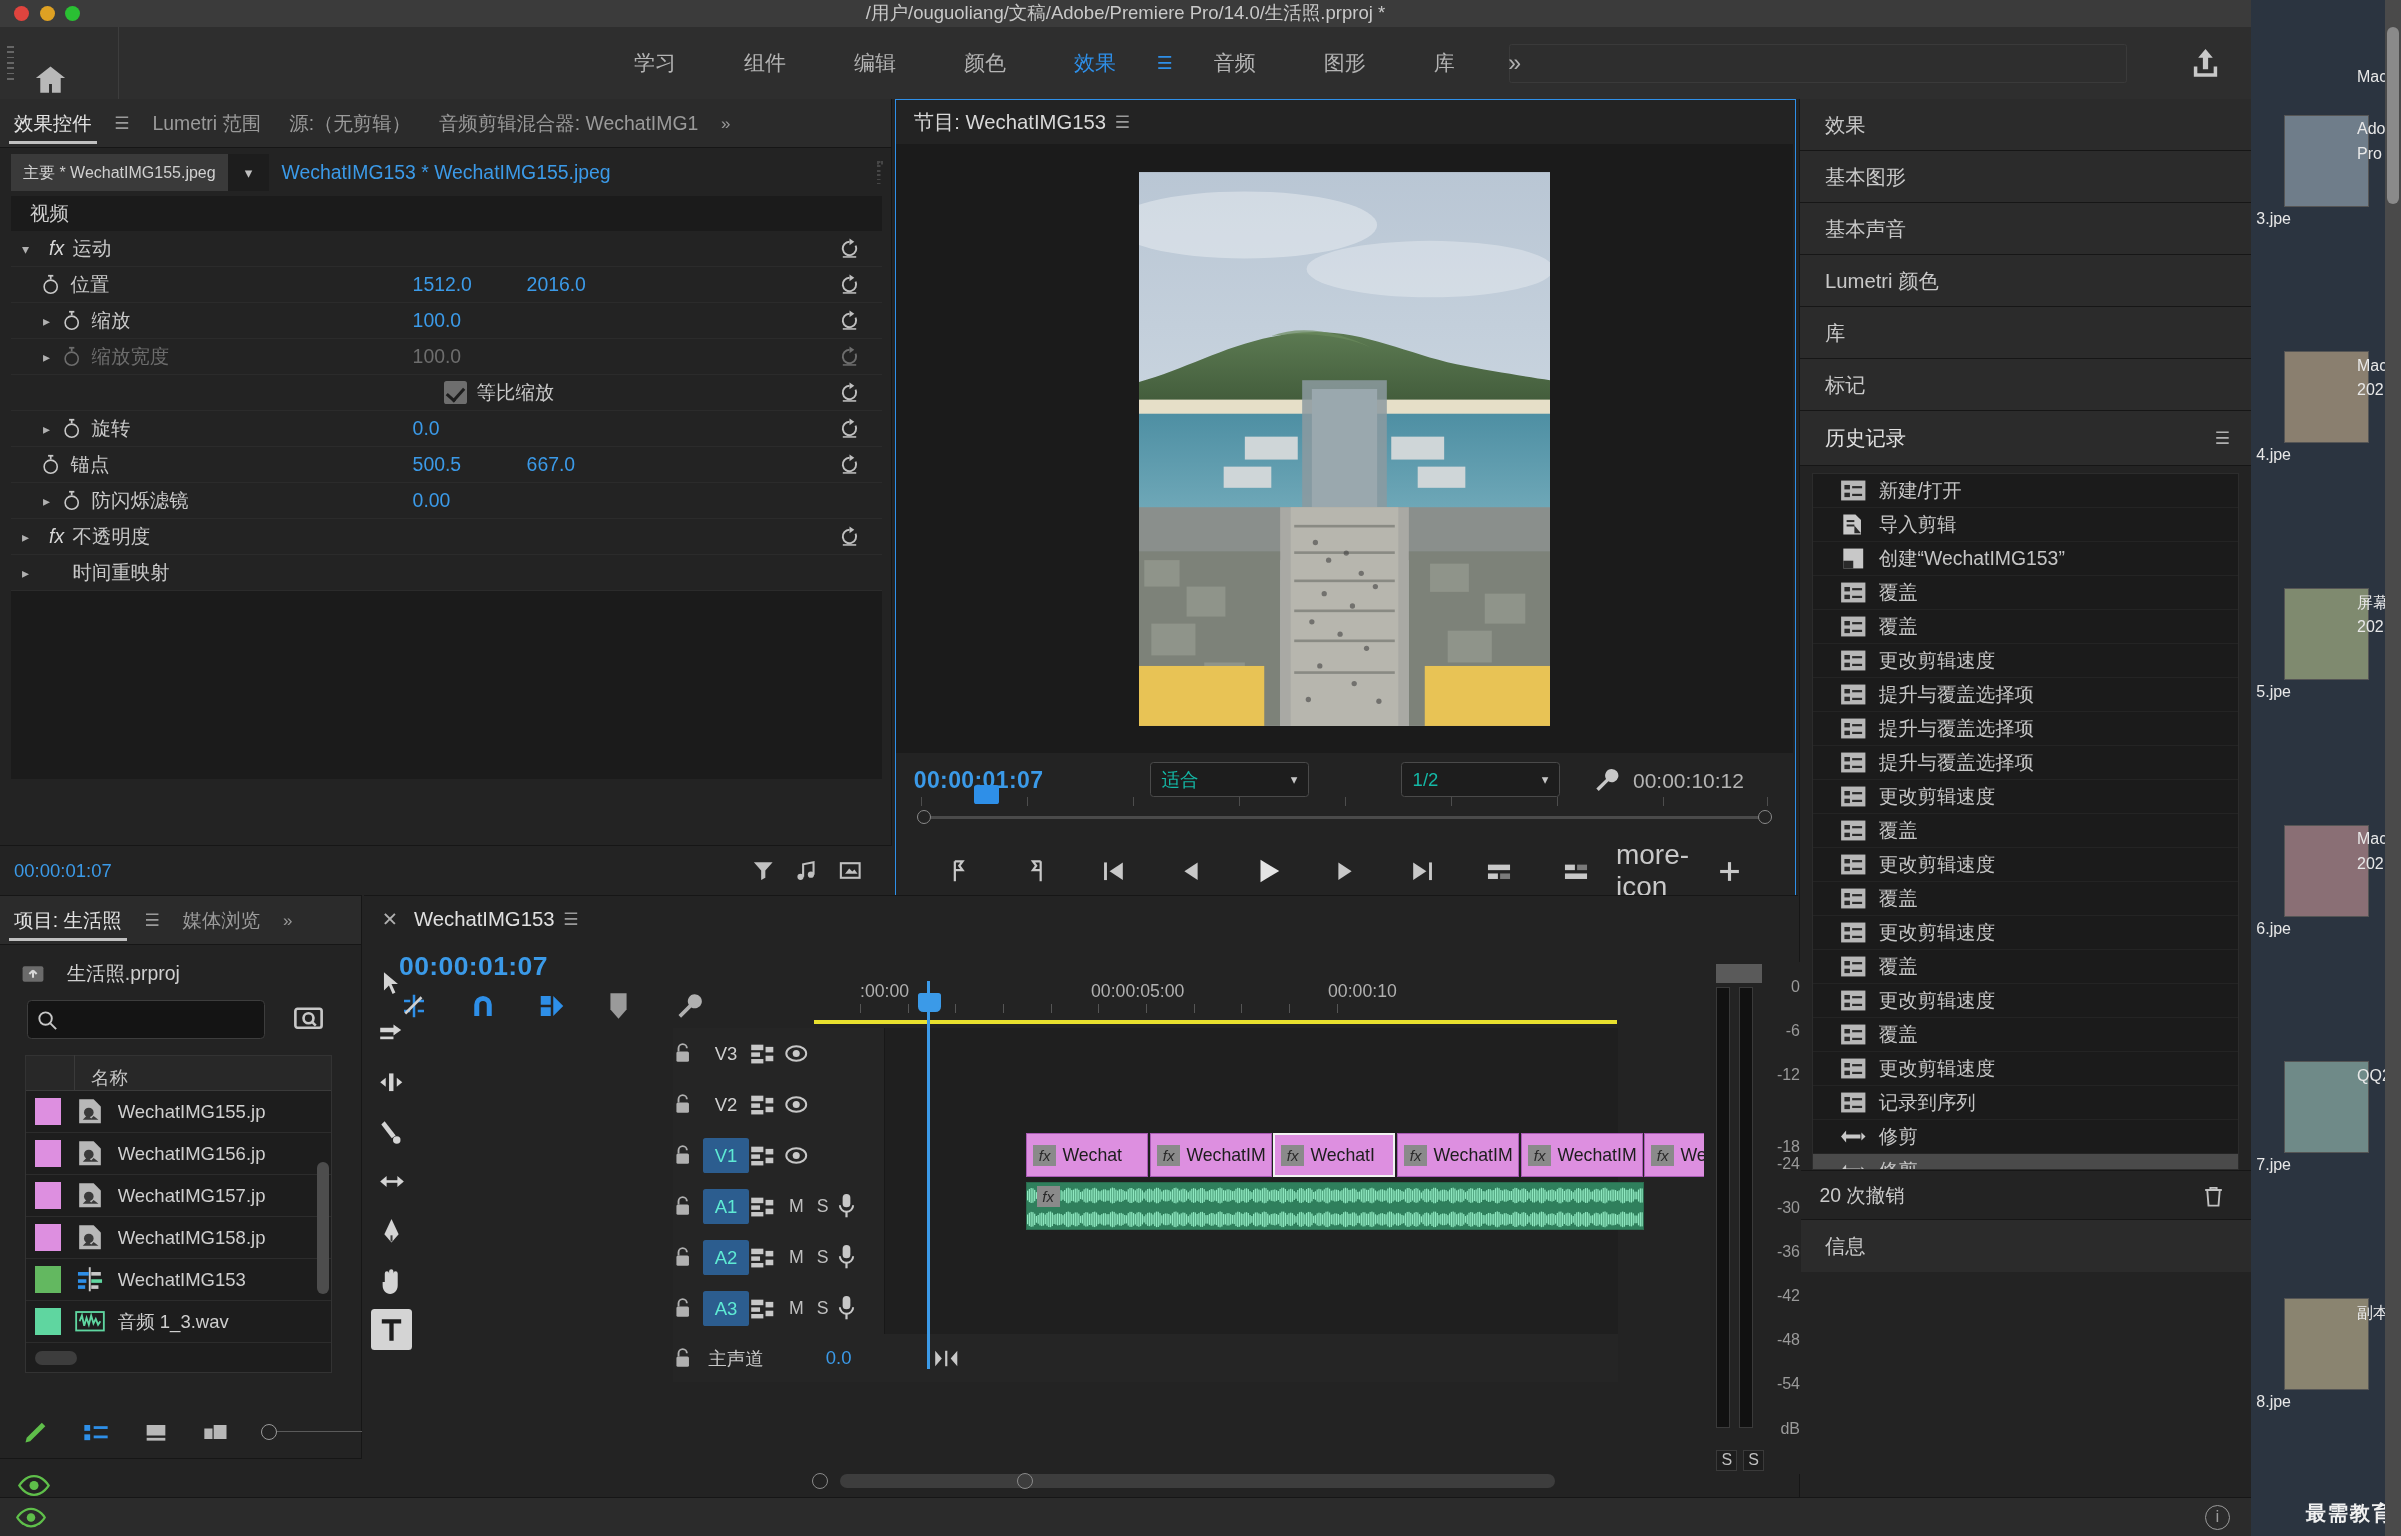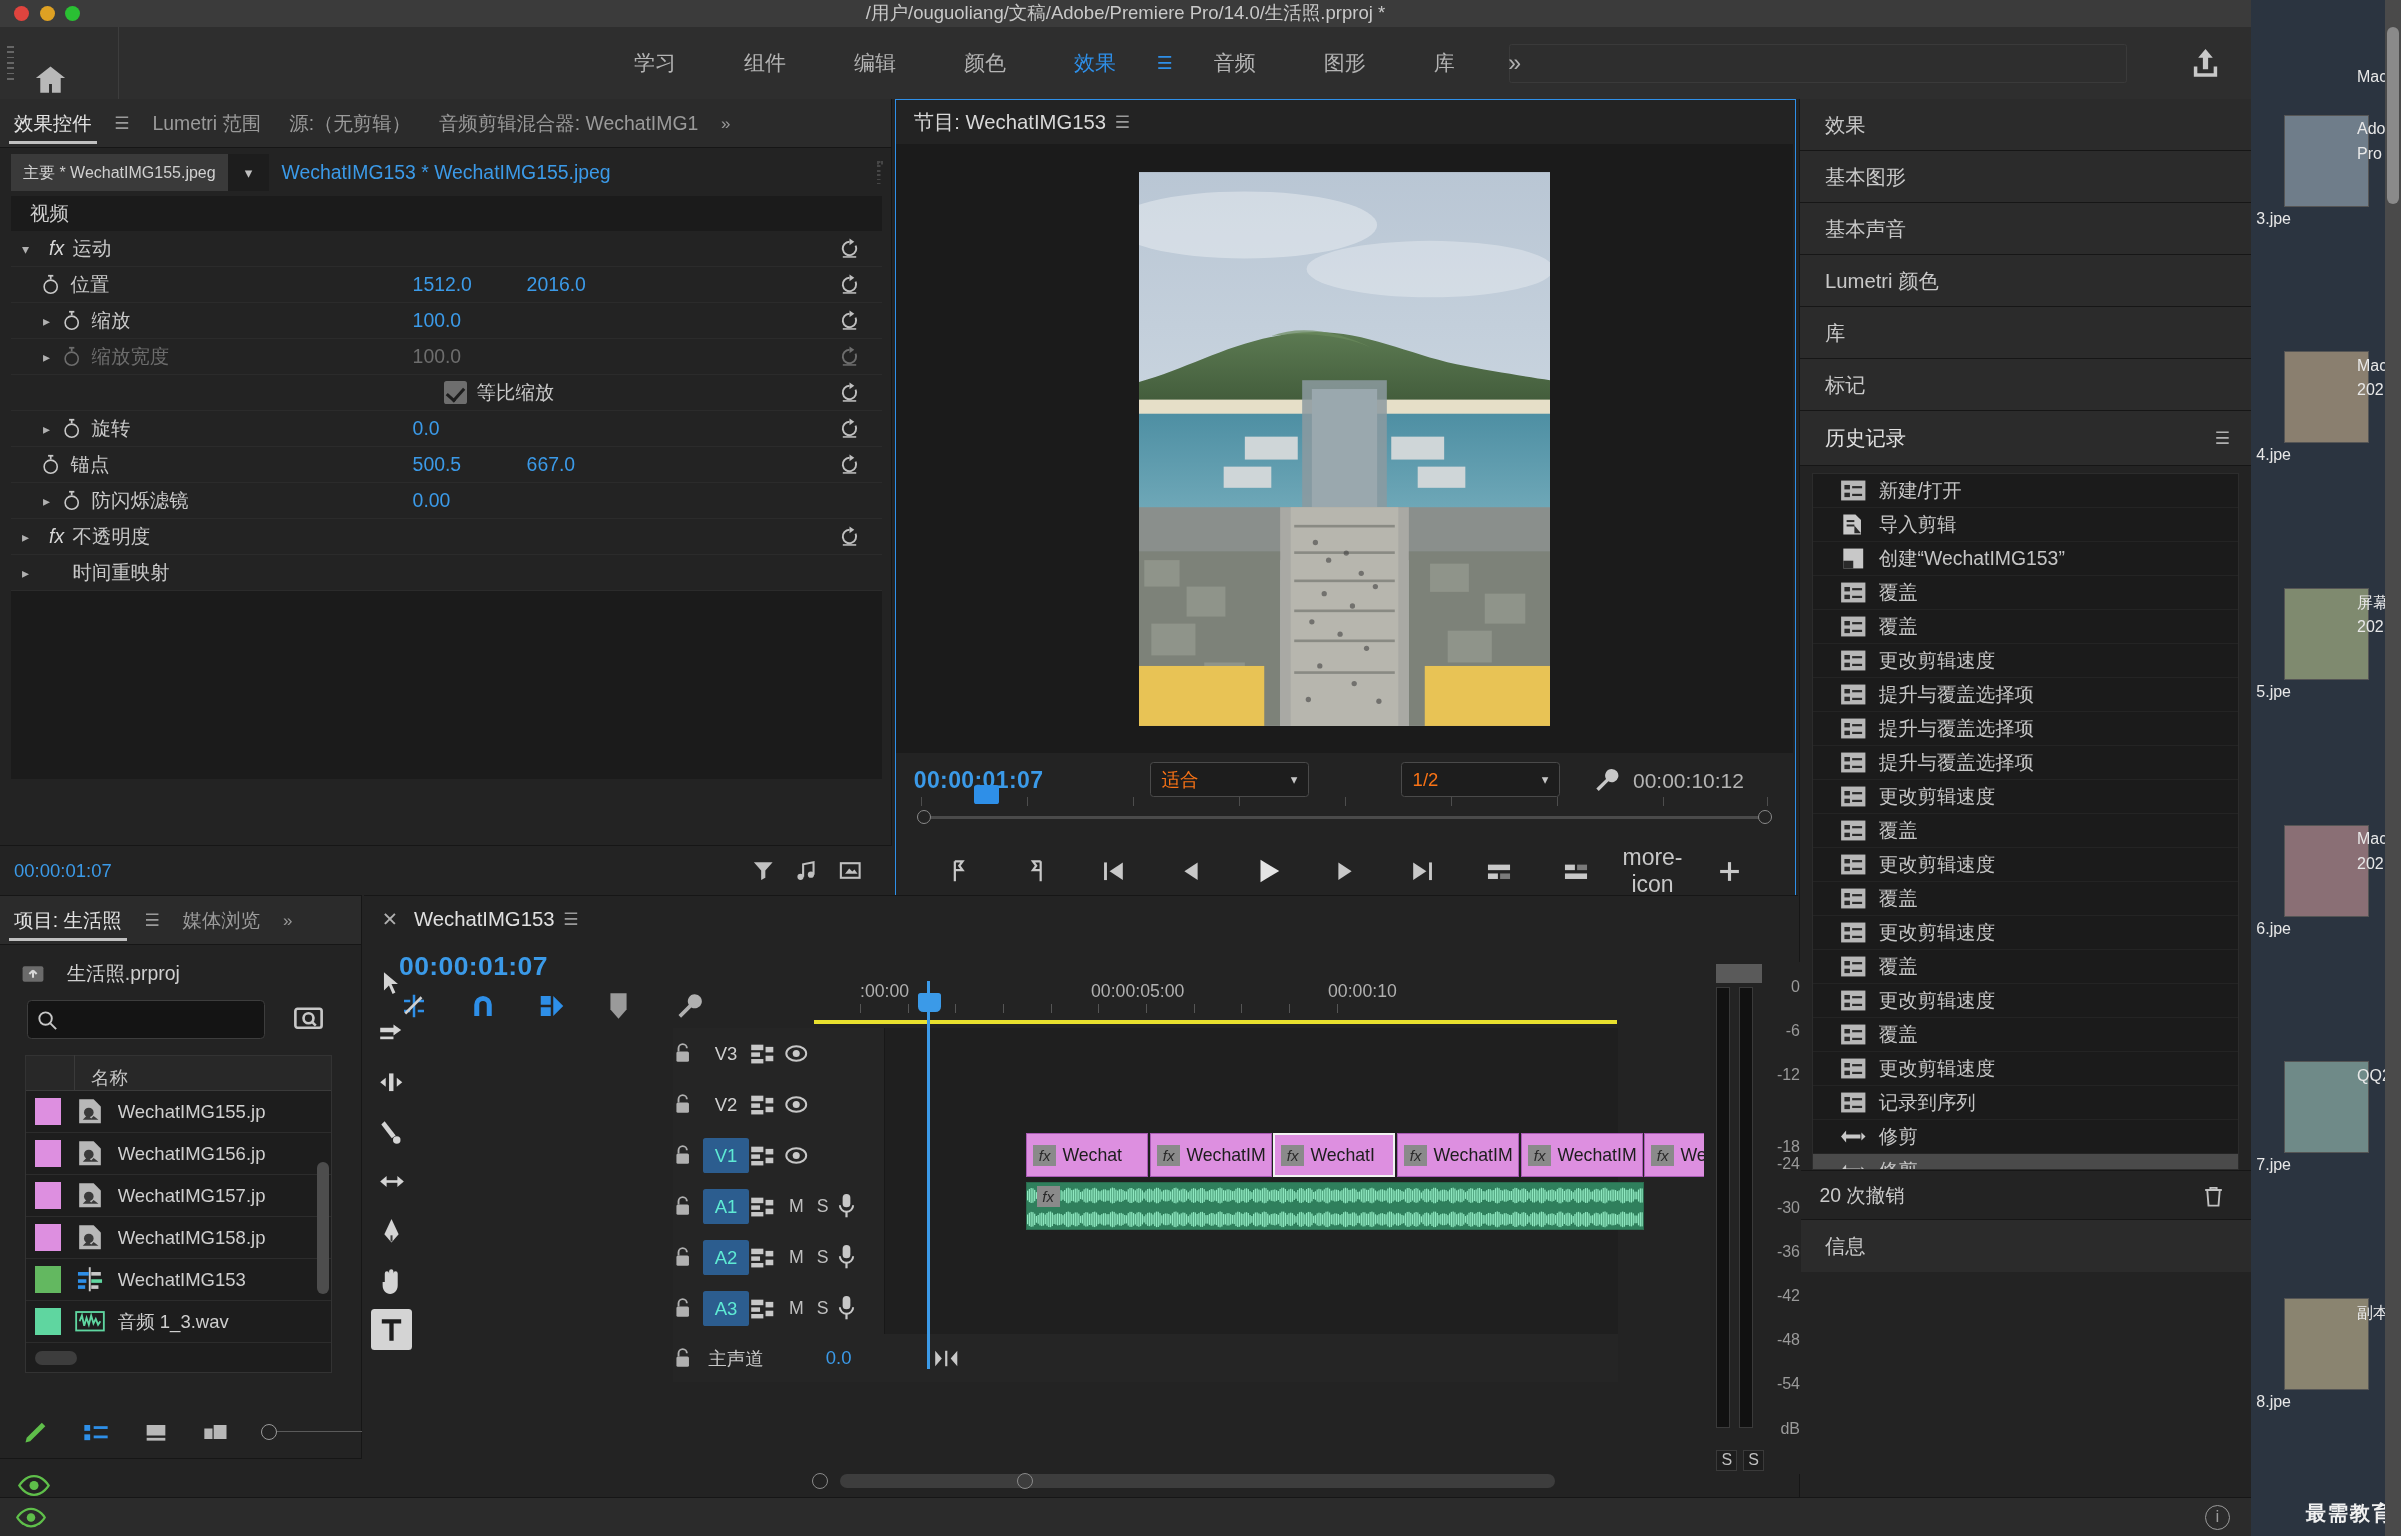--- a/index.html
+++ b/index.html
@@ -73,21 +73,21 @@
 
   
   #programMonitor { left:895px; top:99px; width:901px; height:812px; background:#232323; border:1.8px solid #2e8fe8;}
   .pm-hdr { height:44px; display:flex; align-items:center; padding-left:17.7px; background:#232323;}
   .pm-title { font-size:20.3px; color:#d8d8d8;}
   .pm-stage { position:absolute; left:0; top:44px; width:897px; height:609px; background:#1b1b1b; display:flex; align-items:center; justify-content:center;}
   .pm-video { width:411px; height:554px; position:relative; overflow:hidden; }
   .pm-ctl { position:absolute; left:0; bottom:0; width:897px; height:155px; background:#232323;}
   .pm-tc-l { position:absolute; left:17.7px; top:12.4px; font-size:23px; color:#3b9ae8; font-weight:bold; letter-spacing:0.4px;}
   .pm-sel { position:absolute; top:7px; height:35px; background:#1d1d1d; border:0.9px solid #4a4a4a; border-radius:3.5px; display:flex; align-items:center; padding:0 10.6px; cursor:pointer;}
-  .pm-sel span { font-size:18.5px; color:#f97316;}
+  .pm-sel span { font-size:18.5px; color:#14b8a6;}
   .pm-sel .cv { margin-left:auto; font-size:13.2px; color:#c6c6c6;}
   .pm-wrench { position:absolute; left:697px; top:10.6px; width:26.5px; height:28px; cursor:pointer;}
   .pm-tc-r { position:absolute; left:737px; top:14px; font-size:21px; color:#b4b4b4;}
   .pm-scrub { position:absolute; left:17.7px; top:51px; width:862px; height:23px;}
   .pm-track { position:absolute; left:12.4px; top:9.7px; width:837px; height:3.5px; background:#4a4a4a;}
   .pm-knob { position:absolute; top:4.4px; width:14px; height:14px; border-radius:50%; border:1.8px solid #8a8a8a; background:#232323;}
   .pm-marker { position:absolute; left:60px; top:-21px; width:25px; height:19.4px; background:#2e8fe8; border-radius:2.6px;}
   .pm-ticks { position:absolute; left:17.7px; top:42px; width:862px; height:10.6px;}
   .pm-tick { position:absolute; top:0; width:0.9px; height:8.8px; background:#4d4d4d;}
   .pm-btns { position:absolute; left:0; top:85px; width:897px; height:62px; display:flex; align-items:center; justify-content:center; gap:42px;}
@@ -601,21 +601,21 @@
               <rect x="13" y="14" width="9" height="5" fill="#7a7a7a"></rect>
             </svg>
         </div>
         <div class="pmb">
           <svg width="28" height="26.5" viewBox="0 0 24 24">
               <rect x="2" y="6" width="9" height="5" fill="#c8c8c8"></rect>
               <rect x="13" y="6" width="9" height="5" fill="#7a7a7a"></rect>
               <rect x="2" y="14" width="20" height="5" fill="#c8c8c8"></rect>
             </svg>
         </div>
-        <div class="pmb" style="font-size:23px;color:#c8c8c8;text-align:center;">more-icon</div>
+        <div class="pmb" style="font-size:28px;color:#c8c8c8;">more-icon</div>
         <div class="pmb">
           <svg width="25" height="25" viewBox="0 0 24 24">
               <rect x="10.5" y="3" width="3" height="18" fill="#c8c8c8"></rect>
               <rect x="3" y="10.5" width="18" height="3" fill="#c8c8c8"></rect>
             </svg>
         </div>
       </div>
     </div>
   </div>
 

